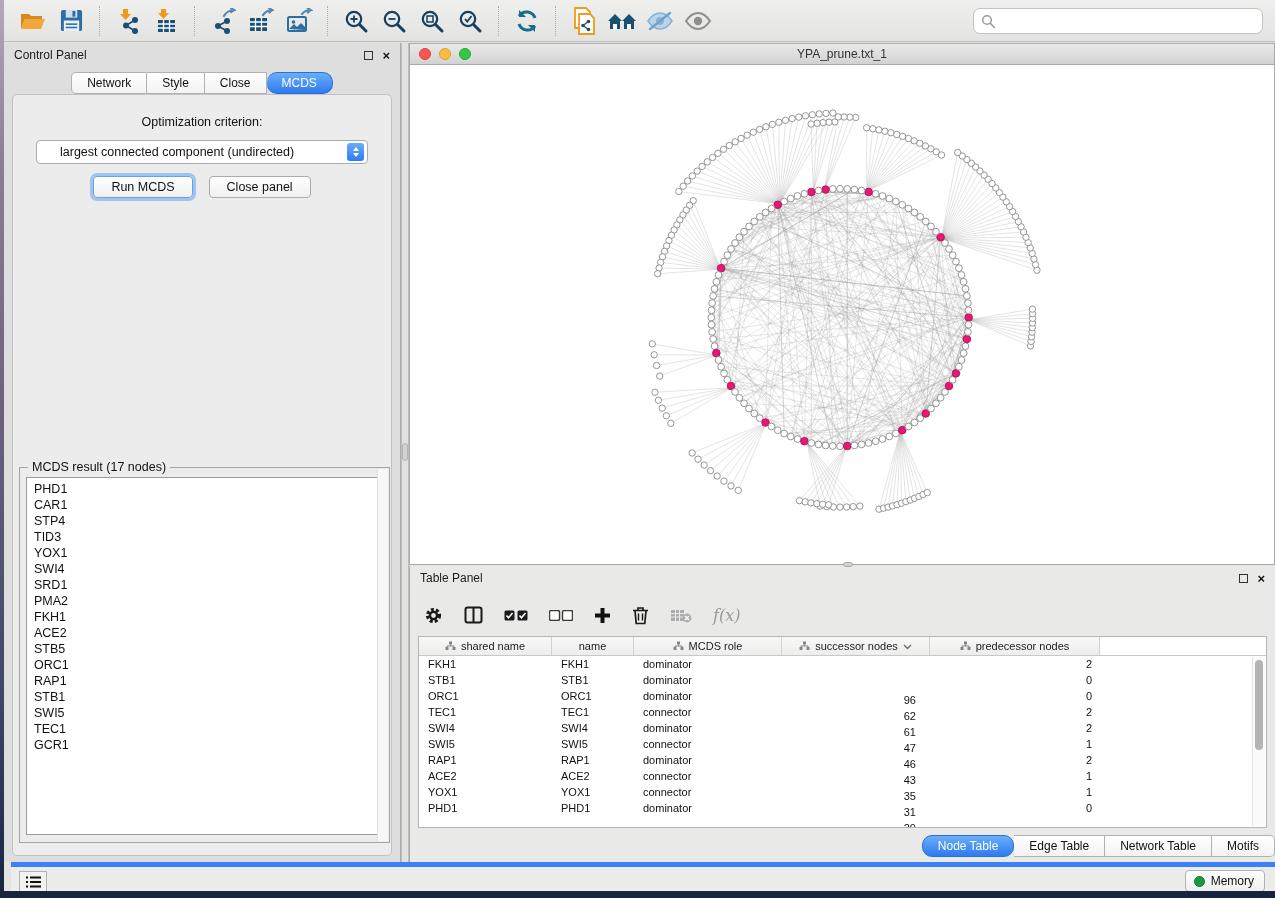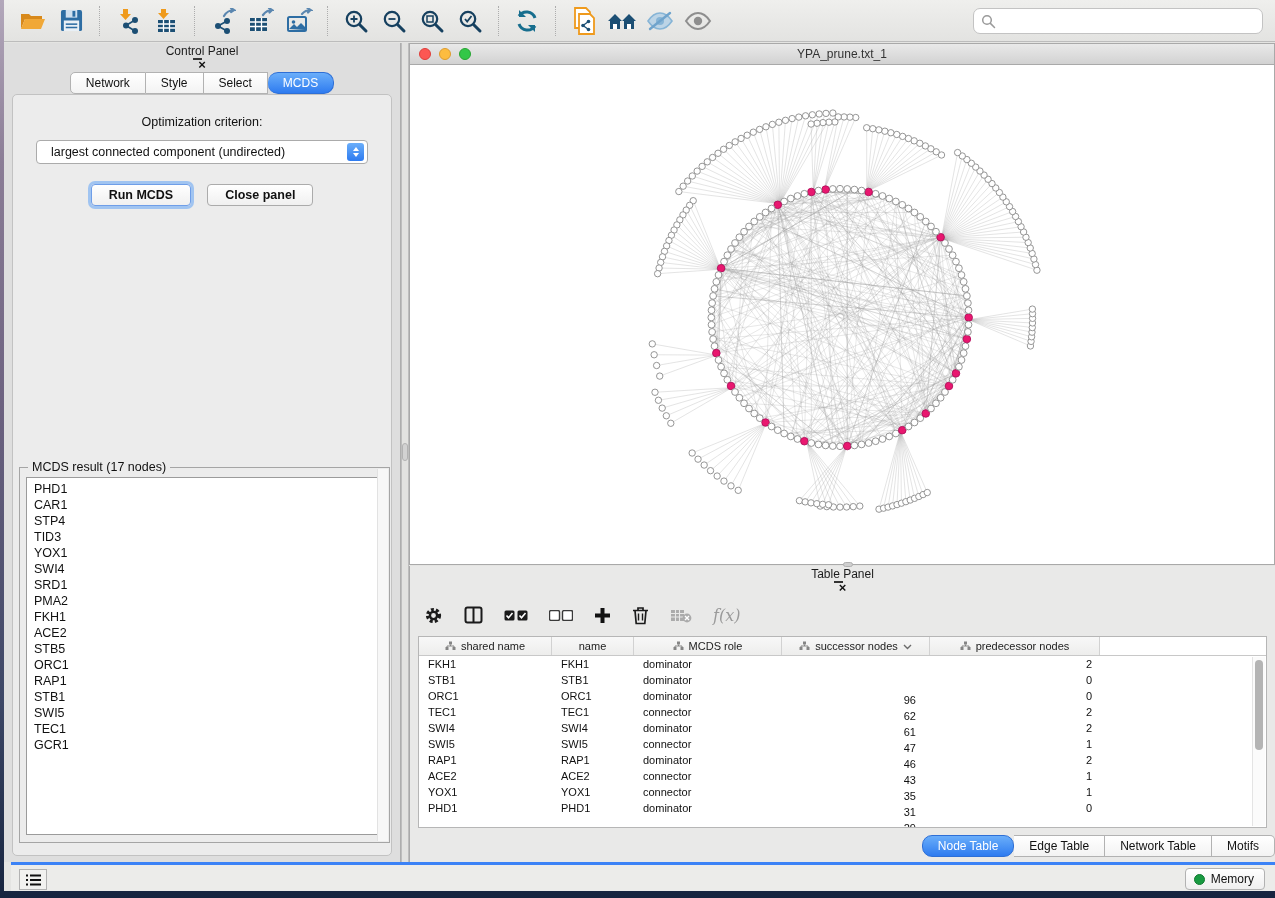--- a/index.html
+++ b/index.html
@@ -13,42 +13,42 @@
     background:linear-gradient(#efefed,#e3e3e1); border-bottom:1px solid #bcbcbc;
     display:flex; align-items:center; padding-left:10px; }
   .ticon { width:32px; height:32px; display:flex; align-items:center; justify-content:center; margin:0 3px; cursor:default; }
   .tsep { width:1px; height:30px; border-left:1px dotted #adadad; margin:0 9px; }
   .search { position:absolute; right:12px; top:8px; width:290px; height:26px; background:#fff;
     border:1px solid #c3c3c3; border-radius:7px; display:flex; align-items:center; padding-left:7px; }
   .search input { border:none; outline:none; flex:1; font-size:12px; background:transparent; }
 
   
   .control-panel { position:absolute; left:0; top:43px; width:397px; bottom:29px; background:#dedede; border-right:1px solid #adadad; }
-  .panel-titlebar { height:24px; display:flex; align-items:center; padding:1px 10px; font-size:12px; color:#1c1c1c;flex-direction:column; }
+  .panel-titlebar { height:24px; display:flex; align-items:center; padding:1px 10px; font-size:12px; color:#1c1c1c; }
   .panel-titlebar .spacer { flex:1; }
   .win-float { width:9px; height:9px; border:1.5px solid #333; margin-right:9px; display:inline-block; }
   .win-close { font-size:13px; font-weight:bold; color:#111; line-height:9px; }
   .seg-row { position:absolute; top:29px; left:0; width:100%; display:flex; justify-content:center; }
   .seg { display:flex; }
   .seg-btn { padding:3px 15px; font-size:12px; color:#111; background:linear-gradient(#ffffff,#f3f3f3);
     border:1px solid #b2b2b2; border-left:none; }
   .seg-btn.first { border-left:1px solid #b2b2b2; border-radius:5px 0 0 5px; }
   .seg-btn.last { border-radius:0 5px 5px 0; }
   .seg-btn.selected { background:linear-gradient(#6aaefa,#2e7bf0); color:#fff; border-color:#2e6fd6;border-radius:10px; }
   .tab-content { position:absolute; left:8px; right:8px; top:51px; bottom:6px; background:#ececec;
     border:1px solid #c2c2c2; border-radius:5px; }
   .opt-label { text-align:center; margin-top:20px; font-size:12.5px; color:#111; }
   .dropdown { margin:11px auto 0 auto; width:332px; height:24px; background:#fff; border:1px solid #ababab;
-    border-radius:4px; display:flex; align-items:center; font-size:12.5px; color:#111; padding-left:14px; }
+    border-radius:4px; display:flex; align-items:center; font-size:12.5px; color:#111; padding-left:23px; }
   .dropdown .dd-text { flex:1; white-space:nowrap; overflow:hidden; }
   .stepper { width:17px; height:18px; margin-right:3px; border-radius:3px;
     background:linear-gradient(#6aaefa,#2e7bf0); display:flex; flex-direction:column; align-items:center; justify-content:center; gap:2px; }
   .tri-up { width:0; height:0; border-left:3.5px solid transparent; border-right:3.5px solid transparent; border-bottom:4px solid #fff; }
   .tri-dn { width:0; height:0; border-left:3.5px solid transparent; border-right:3.5px solid transparent; border-top:4px solid #fff; }
-  .btn-row { display:flex; justify-content:center; gap:16px; margin-top:20px;font-weight:bold; }
+  .btn-row { display:flex; justify-content:center; gap:16px; margin-top:12px; }
   .btn { padding:3px 17px; font-size:12.5px; color:#111; background:linear-gradient(#ffffff,#f0f0f0);
     border:1px solid #ababab; border-radius:4px; }
   .btn.focused { box-shadow:0 0 0 3px rgba(110,170,245,.6); border-color:#6f9ee8; }
   .groupbox { position:absolute; left:6px; width:371px; top:372px; bottom:12px; border:1px solid #a5a5a5; }
   .groupbox .legend { position:absolute; top:-8px; left:8px; background:#ececec; padding:0 4px; font-size:12.5px; color:#111; }
   .result-list { position:absolute; left:6px; right:6px; top:9px; bottom:7px; background:#fff; border:1px solid #9b9b9b;
     overflow:hidden; padding:3px 0 0 7px; }
   .list-item { font-size:12.5px; line-height:16px; color:#111; }
   .list-scroll { position:absolute; right:1px; top:1px; bottom:1px; width:11px; background:#f7f7f7; border-left:1px solid #e2e2e2; }
 
@@ -88,21 +88,21 @@
   .tcell.c0 { width:133px; padding-left:9px; }
   .tcell.c1 { width:82px;  padding-left:9px; }
   .tcell.c2 { width:148px; padding-left:9px; }
   .tcell.c3 { width:148px; text-align:right; padding-right:14px;margin-top:36px; }
   .tcell.c4 { width:170px; text-align:right; padding-right:8px; }
   .vscroll { position:absolute; right:1px; top:20px; bottom:1px; width:13px; background:#fbfbfb; border-left:1px solid #e4e4e4; }
   .vthumb { position:absolute; left:2px; top:3px; width:8px; height:90px; border-radius:4px; background:#b4b4b4; }
   .table-tabs { position:absolute; bottom:5px; left:0; width:100%; display:flex; justify-content:flex-end; }
 
   
-  .status-bar { position:absolute; left:7px; right:0; bottom:0; height:29px; background:#ececea; border-top:3px solid #3b82f6; }
+  .status-bar { position:absolute; left:7px; right:0; bottom:0; height:29px; background:#ececea; border-top:5px solid #3b82f6; }
   .menu-btn { position:absolute; left:8px; top:4px; width:28px; height:21px; background:#f2f2f0; border:1px solid #b2b2b2;
     display:flex; align-items:center; justify-content:center; }
   .memory-btn { position:absolute; right:10px; top:3px; height:22px; padding:0 10px 0 8px; background:linear-gradient(#ffffff,#efefef);
     border:1px solid #b2b2b2; border-radius:4px; display:flex; align-items:center; gap:6px; font-size:12px; color:#111; }
   .mem-dot { width:11px; height:11px; border-radius:50%; background:#189a41; border:1px solid #0f7a30; }
 
   .tree-ic svg { display:block; }
 </style>
 </head>
 <body>
@@ -252,21 +252,21 @@
       <div class="panel-titlebar">
         <span>Control Panel</span>
         <span class="spacer"></span>
         <span class="win-float"></span>
         <span class="win-close">×</span>
       </div>
       <div class="seg-row">
         <div class="seg">
           <div class="seg-btn first">Network</div>
           <div class="seg-btn">Style</div>
-          <div class="seg-btn">Select</div>
+          <div class="seg-btn">Close</div>
           <div class="seg-btn last selected">MCDS</div>
         </div>
       </div>
       <div class="tab-content">
         <div class="opt-label">Optimization criterion:</div>
         <div class="dropdown">
           <span class="dd-text">largest connected component (undirected)</span>
           <span class="stepper">
               <span class="tri-up"></span>
               <span class="tri-dn"></span>

